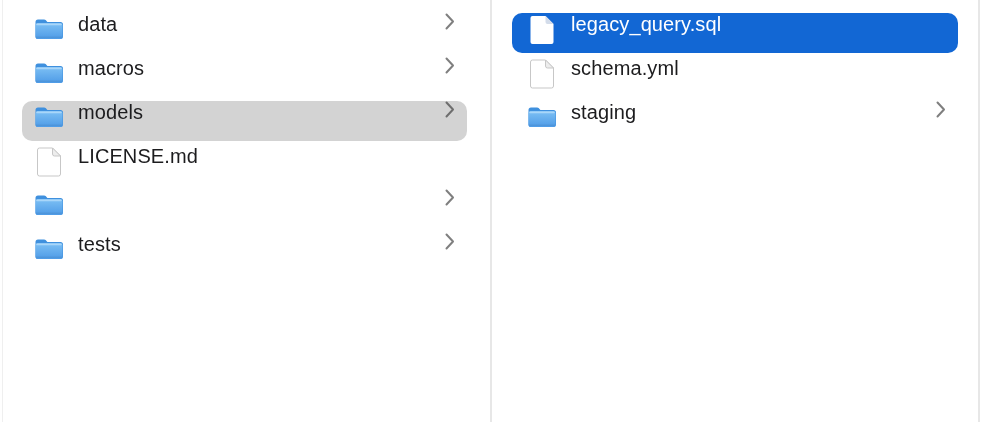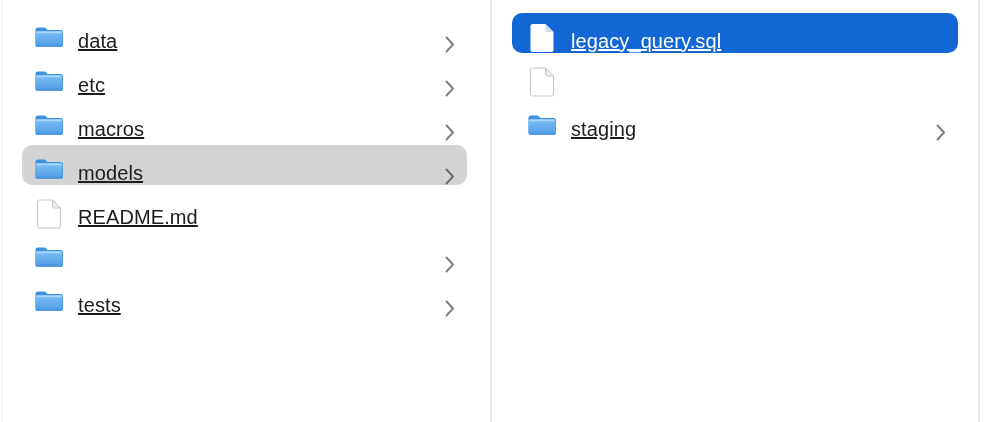--- a/index.html
+++ b/index.html
@@ -18,25 +18,24 @@
   .vline.mid    { left:490px; width:2px; }
   .vline.right  { left:978px; width:2px; }
 
   .column { position:absolute; top:0; bottom:0; padding-top:13px; box-sizing:border-box; }
   .col-left  { left:0;     width:490px; }
   .col-right { left:492px; width:486px; }
 
   .row {
     height:40px;
     border-radius:10px;
-    display:flex; align-items:flex-end;
+    display:flex; align-items:flex-start;
     padding:0 12px 0 11px;
     box-sizing:border-box;
     margin:0 23px 4px 22px;
-    text-decoration:underline;
   }
   .col-right .row { margin:0 20px 4px 20px; padding-left:14px; }
 
   .row.selected-gray { background:var(--selection-gray,#d3d3d3); }
   .row.selected-blue { background:var(--selection-blue,#1267d4); color:var(--selected-text,#ffffff); }
 
   .icon { width:32px; height:32px; flex:0 0 32px; display:flex; align-items:center; justify-content:center; }
   .label { margin-left:13px; white-space:nowrap; letter-spacing:0.1px; }
   .chevron { margin-left:auto; display:flex; align-items:center; }
   .chevron polyline { stroke:var(--chevron,#7f7f7f); }
@@ -73,36 +72,20 @@
       </span>
       <span class="label">data</span>
       <span class="chevron">
         <svg width="10" height="17" viewBox="0 0 10 17">
             <polyline points="1.5,1.5 8,8.5 1.5,15.5" fill="none" stroke-width="2" stroke-linecap="round" stroke-linejoin="round"></polyline>
           </svg>
       </span>
     </div>
 
 
-    <div class="row">
-      <span class="icon">
-        <svg width="32" height="32" viewBox="0 0 32 32">
-            <path d="M2.5 9 a2.5 2.5 0 0 1 2.5 -2.5 h6.2 a2 2 0 0 1 1.45 .62 l1.75 1.88 h13.1 a2.5 2.5 0 0 1 2.5 2.5 v12 a2.5 2.5 0 0 1 -2.5 2.5 h-22.5 a2.5 2.5 0 0 1 -2.5 -2.5 z" fill="#3f90de"></path>
-            <rect x="2.5" y="10" width="27" height="16" rx="2.5" fill="url(#foldergrad)"></rect>
-            <rect x="3.2" y="10.4" width="25.6" height="1.8" rx="0.9" fill="#a9d6f9"></rect>
-            <rect x="3" y="23.6" width="26" height="1.2" fill="#000" opacity="0.07"></rect>
-          </svg>
-      </span>
-      <span class="label">etc</span>
-      <span class="chevron">
-        <svg width="10" height="17" viewBox="0 0 10 17">
-            <polyline points="1.5,1.5 8,8.5 1.5,15.5" fill="none" stroke-width="2" stroke-linecap="round" stroke-linejoin="round"></polyline>
-          </svg>
-      </span>
-    </div>
 
 
     <div class="row">
       <span class="icon">
         <svg width="32" height="32" viewBox="0 0 32 32">
             <path d="M2.5 9 a2.5 2.5 0 0 1 2.5 -2.5 h6.2 a2 2 0 0 1 1.45 .62 l1.75 1.88 h13.1 a2.5 2.5 0 0 1 2.5 2.5 v12 a2.5 2.5 0 0 1 -2.5 2.5 h-22.5 a2.5 2.5 0 0 1 -2.5 -2.5 z" fill="#3f90de"></path>
             <rect x="2.5" y="10" width="27" height="16" rx="2.5" fill="url(#foldergrad)"></rect>
             <rect x="3.2" y="10.4" width="25.6" height="1.8" rx="0.9" fill="#a9d6f9"></rect>
             <rect x="3" y="23.6" width="26" height="1.2" fill="#000" opacity="0.07"></rect>
           </svg>
@@ -132,21 +115,21 @@
       </span>
     </div>
 
     <div class="row">
       <span class="icon">
         <svg width="32" height="32" viewBox="0 0 32 32">
             <path d="M6.5 3 h13 l8 8 v18 a2 2 0 0 1 -2 2 h-19 a2 2 0 0 1 -2 -2 v-24 a2 2 0 0 1 2 -2 z" fill="#ffffff" stroke="#c7c7c7" stroke-width="1"></path>
             <path d="M19.5 3 v6 a2 2 0 0 0 2 2 h6 z" fill="#ededed" stroke="#c7c7c7" stroke-width="1" stroke-linejoin="round"></path>
           </svg>
       </span>
-      <span class="label">README.md</span>
+      <span class="label">LICENSE.md</span>
     </div>
 
     <div class="row">
       <span class="icon">
         <svg width="32" height="32" viewBox="0 0 32 32">
             <path d="M2.5 9 a2.5 2.5 0 0 1 2.5 -2.5 h6.2 a2 2 0 0 1 1.45 .62 l1.75 1.88 h13.1 a2.5 2.5 0 0 1 2.5 2.5 v12 a2.5 2.5 0 0 1 -2.5 2.5 h-22.5 a2.5 2.5 0 0 1 -2.5 -2.5 z" fill="#3f90de"></path>
             <rect x="2.5" y="10" width="27" height="16" rx="2.5" fill="url(#foldergrad)"></rect>
             <rect x="3.2" y="10.4" width="25.6" height="1.8" rx="0.9" fill="#a9d6f9"></rect>
             <rect x="3" y="23.6" width="26" height="1.2" fill="#000" opacity="0.07"></rect>
           </svg>
@@ -191,20 +174,21 @@
       <span class="label">legacy_query.sql</span>
     </div>
 
     <div class="row">
       <span class="icon">
         <svg width="32" height="32" viewBox="0 0 32 32">
             <path d="M6.5 3 h13 l8 8 v18 a2 2 0 0 1 -2 2 h-19 a2 2 0 0 1 -2 -2 v-24 a2 2 0 0 1 2 -2 z" fill="#ffffff" stroke="#c7c7c7" stroke-width="1"></path>
             <path d="M19.5 3 v6 a2 2 0 0 0 2 2 h6 z" fill="#ededed" stroke="#c7c7c7" stroke-width="1" stroke-linejoin="round"></path>
           </svg>
       </span>
+      <span class="label">schema.yml</span>
     </div>
 
     <div class="row">
       <span class="icon">
         <svg width="32" height="32" viewBox="0 0 32 32">
             <path d="M2.5 9 a2.5 2.5 0 0 1 2.5 -2.5 h6.2 a2 2 0 0 1 1.45 .62 l1.75 1.88 h13.1 a2.5 2.5 0 0 1 2.5 2.5 v12 a2.5 2.5 0 0 1 -2.5 2.5 h-22.5 a2.5 2.5 0 0 1 -2.5 -2.5 z" fill="#3f90de"></path>
             <rect x="2.5" y="10" width="27" height="16" rx="2.5" fill="url(#foldergrad)"></rect>
             <rect x="3.2" y="10.4" width="25.6" height="1.8" rx="0.9" fill="#a9d6f9"></rect>
             <rect x="3" y="23.6" width="26" height="1.2" fill="#000" opacity="0.07"></rect>
           </svg>

